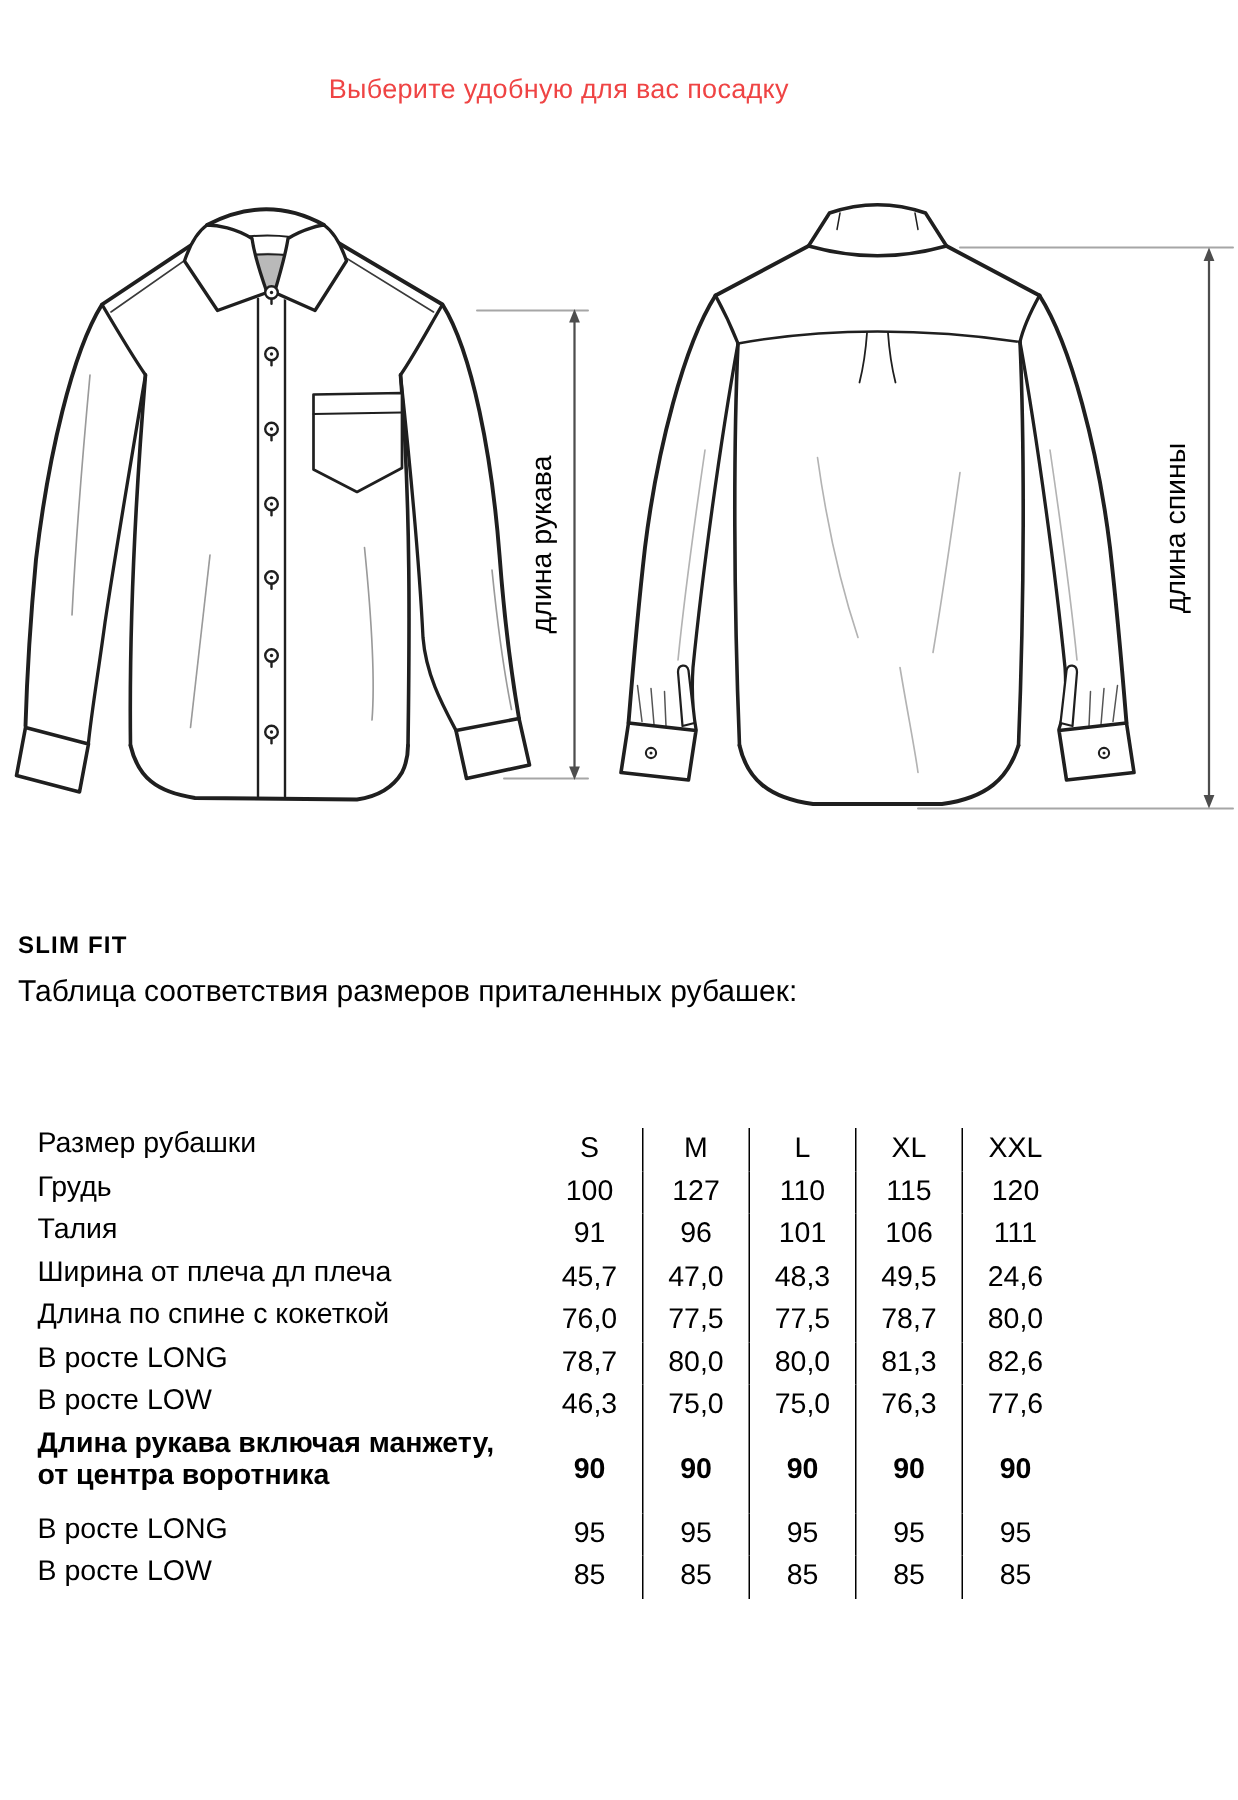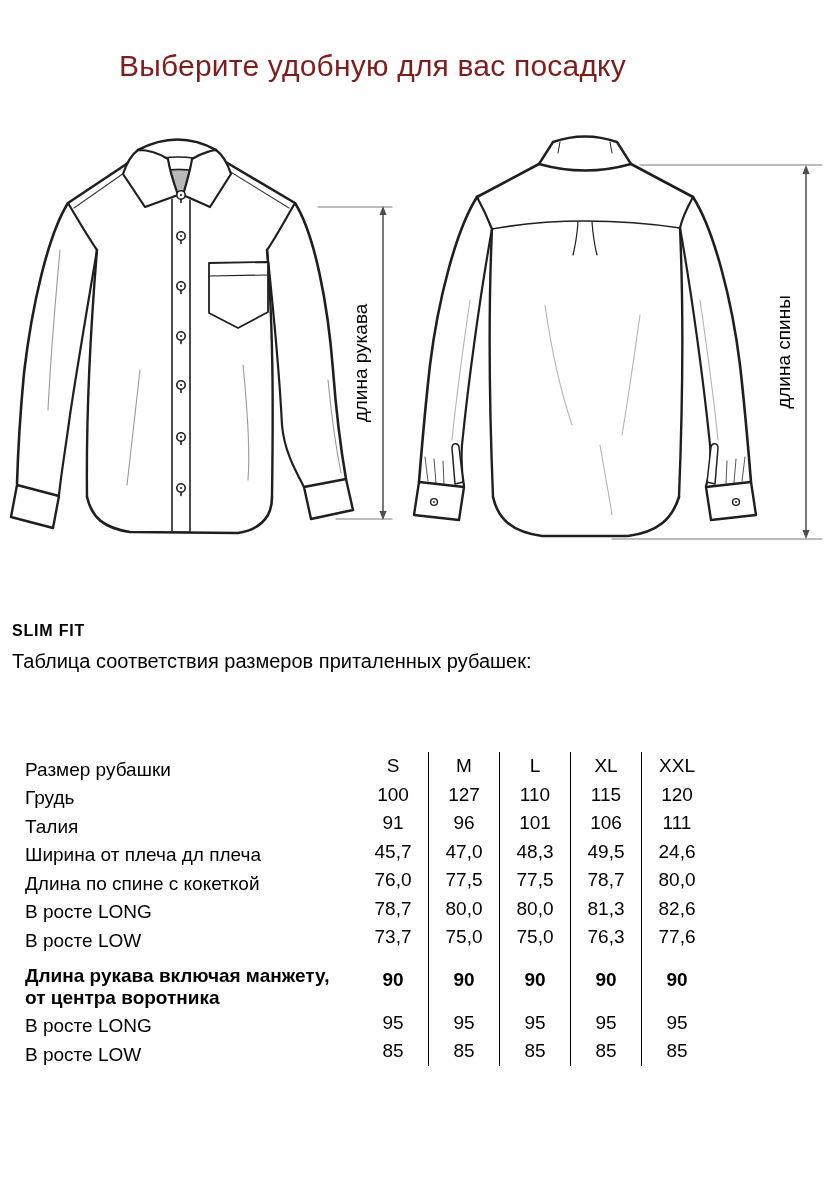--- a/index.html
+++ b/index.html
@@ -2,36 +2,36 @@
 <html><head>
 <meta charset="utf-8">
 <style>
   html,body{margin:0;padding:0;background:#ffffff;}
   .page{
     position:relative;width:825px;height:1200px;background:#ffffff;overflow:hidden;
     font-family:"Liberation Sans", sans-serif;color:#000;
   }
   .page-title{
     position:absolute;top:49px;left:0;width:745px;text-align:center;
-    font-size:30px;font-weight:400;color:#7f1d1d;letter-spacing:0.2px;
+    font-size:18px;font-weight:400;color:#ef4444;letter-spacing:0.2px;
   }
   .diagram{position:absolute;left:0;top:115px;width:825px;height:460px;}
   .fit-heading{
     position:absolute;left:12px;top:622px;font-size:16px;font-weight:700;letter-spacing:0.8px;
   }
   .table-caption{
     position:absolute;left:12px;top:650px;font-size:20px;font-weight:400;
   }
   .size-table{
     position:absolute;left:25px;top:752px;font-size:19px;line-height:1.15;
   }
   .trow{display:flex;align-items:stretch;height:28.5px;}
   .trow.tall{height:57px;font-weight:bold;}
   .cell{display:flex;align-items:center;}
-  .cell-label{width:333px;flex-direction:column;align-items:flex-start;justify-content:flex-end;}
+  .cell-label{width:333px;flex-direction:column;align-items:flex-start;justify-content:flex-start;}
   .cell-val{width:70px;justify-content:center;text-align:center;border-left:1.5px solid #000;}
   .cell-val.nsep{border-left:none;}
 </style>
 </head>
 <body>
 
 <div class="page">
 
   <div class="page-title">Выберите удобную для вас посадку</div>
 
@@ -248,21 +248,21 @@
         <div class="cell cell-val nsep">78,7</div>
         <div class="cell cell-val">80,0</div>
         <div class="cell cell-val">80,0</div>
         <div class="cell cell-val">81,3</div>
         <div class="cell cell-val">82,6</div>
       </div>
       <div class="trow">
         <div class="cell cell-label">
           <div>В росте LOW</div>
         </div>
-        <div class="cell cell-val nsep">73,7</div>
+        <div class="cell cell-val nsep">46,3</div>
         <div class="cell cell-val">75,0</div>
         <div class="cell cell-val">75,0</div>
         <div class="cell cell-val">76,3</div>
         <div class="cell cell-val">77,6</div>
       </div>
       <div class="trow tall">
         <div class="cell cell-label">
           <div>Длина рукава включая манжету,</div>
           <div>от центра воротника</div>
         </div>

